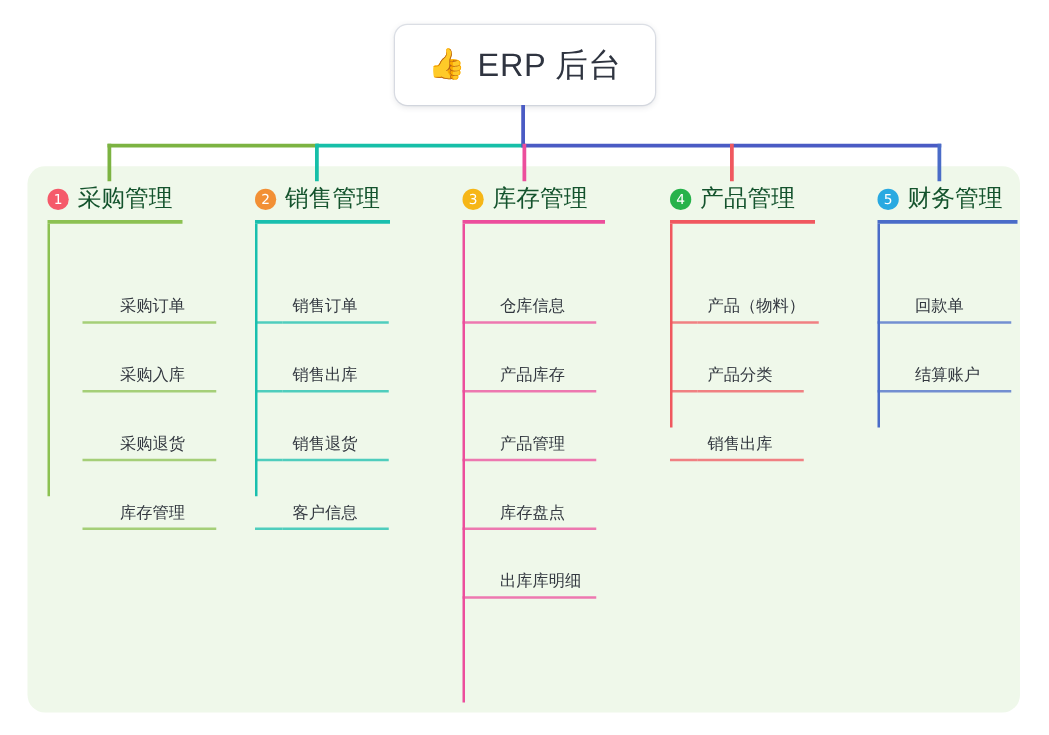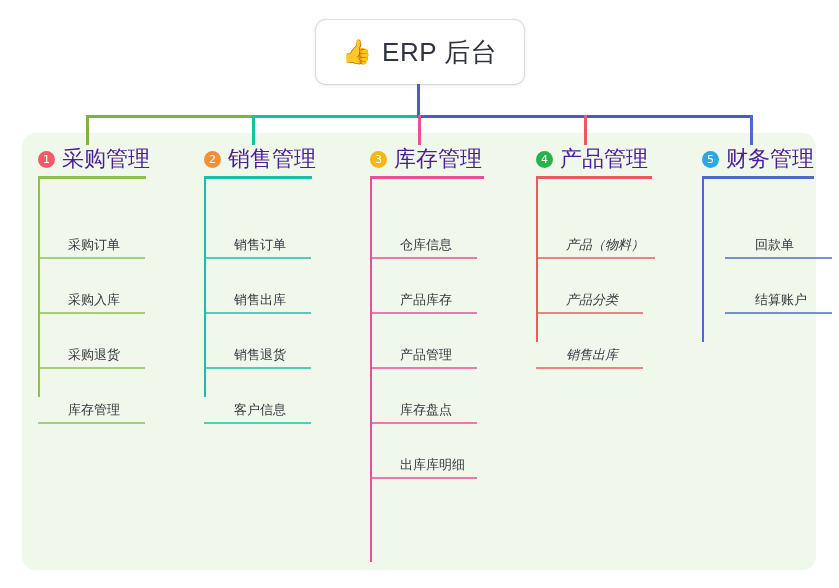--- a/index.html
+++ b/index.html
@@ -83,22 +83,22 @@
     border-radius: 50%;
     color: #ffffff;
     font-size: 11px;
     line-height: 17px;
     text-align: center;
     margin-right: 7px;
     flex: 0 0 auto;
     font-family: "DejaVu Sans", sans-serif;
   }
   .col-title {
-    font-size: 22px;
-    color: #4c1d95;
+    font-size: 19px;
+    color: #14532d;
   }
   .head-rule {
     position: absolute;
     left: 0;
     top: 32px;
     height: 3px;
   }
 
   
   .rail {
@@ -161,21 +161,21 @@
   <div class="ln" style="left:750px; top:115px; width:3px; height:30px; background:#4a6cc8;"></div>
 
   <div id="columns-host">
       <div class="column" style="left: 38px;">
         <div class="col-head">
           <span class="badge" style="background: rgb(245, 90, 106);">1</span>
           <span class="col-title">采购管理</span>
           <div class="head-rule" style="background: rgb(140, 193, 82); width: 108px;"></div>
         </div>
         <div class="rail" style="background: rgb(140, 193, 82); height: 218px;"></div>
-        <div style="padding-top: 35px;">
+        <div style="padding-top: 35px; margin-left: 28px;">
           <div class="item">
             <div class="item-tick" style="background: rgb(140, 193, 82); opacity: 0.75;"></div>
             <span class="item-label">采购订单</span>
             <div class="item-rule" style="background: rgb(140, 193, 82); opacity: 0.75; width: 85px;"></div>
           </div>
           <div class="item">
             <div class="item-tick" style="background: rgb(140, 193, 82); opacity: 0.75;"></div>
             <span class="item-label">采购入库</span>
             <div class="item-rule" style="background: rgb(140, 193, 82); opacity: 0.75; width: 85px;"></div>
           </div>
@@ -256,21 +256,21 @@
           </div>
         </div>
       </div>
       <div class="column" style="left: 536px;">
         <div class="col-head">
           <span class="badge" style="background: rgb(39, 178, 75);">4</span>
           <span class="col-title">产品管理</span>
           <div class="head-rule" style="background: rgb(240, 88, 95); width: 116px;"></div>
         </div>
         <div class="rail" style="background: rgb(240, 88, 95); height: 163px;"></div>
-        <div style="padding-top: 35px; font-style: italic;">
+        <div style="padding-top: 35px;">
           <div class="item">
             <div class="item-tick" style="background: rgb(240, 88, 95); opacity: 0.75;"></div>
             <span class="item-label">产品（物料）</span>
             <div class="item-rule" style="background: rgb(240, 88, 95); opacity: 0.75; width: 97px;"></div>
           </div>
           <div class="item">
             <div class="item-tick" style="background: rgb(240, 88, 95); opacity: 0.75;"></div>
             <span class="item-label">产品分类</span>
             <div class="item-rule" style="background: rgb(240, 88, 95); opacity: 0.75; width: 85px;"></div>
           </div>
@@ -281,21 +281,21 @@
           </div>
         </div>
       </div>
       <div class="column" style="left: 702px;">
         <div class="col-head">
           <span class="badge" style="background: rgb(41, 169, 225);">5</span>
           <span class="col-title">财务管理</span>
           <div class="head-rule" style="background: rgb(74, 108, 200); width: 112px;"></div>
         </div>
         <div class="rail" style="background: rgb(74, 108, 200); height: 163px;"></div>
-        <div style="padding-top: 35px; margin-left: 23px;">
+        <div style="padding-top: 35px;">
           <div class="item">
             <div class="item-tick" style="background: rgb(74, 108, 200); opacity: 0.75;"></div>
             <span class="item-label">回款单</span>
             <div class="item-rule" style="background: rgb(74, 108, 200); opacity: 0.75; width: 85px;"></div>
           </div>
           <div class="item">
             <div class="item-tick" style="background: rgb(74, 108, 200); opacity: 0.75;"></div>
             <span class="item-label">结算账户</span>
             <div class="item-rule" style="background: rgb(74, 108, 200); opacity: 0.75; width: 85px;"></div>
           </div>

